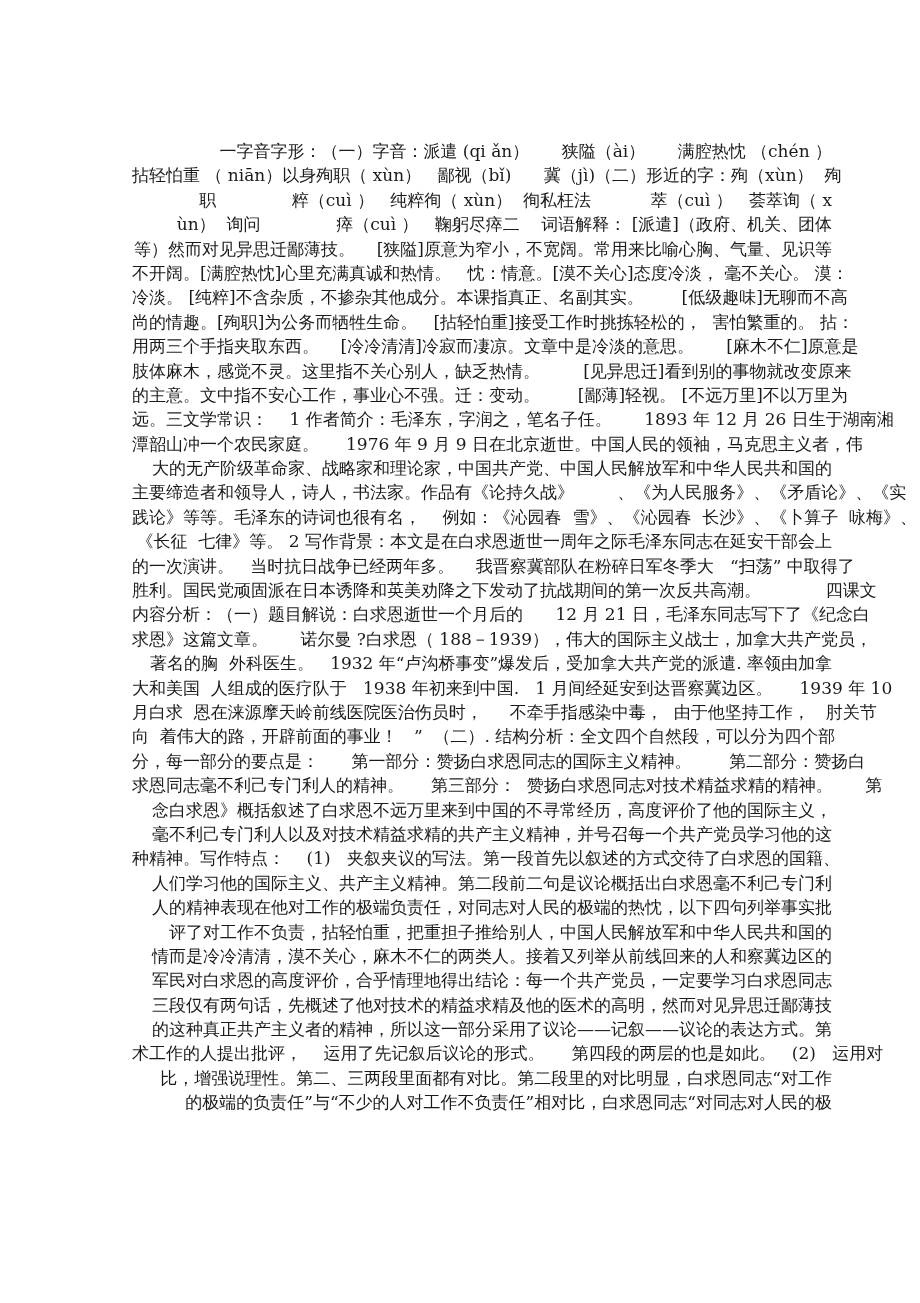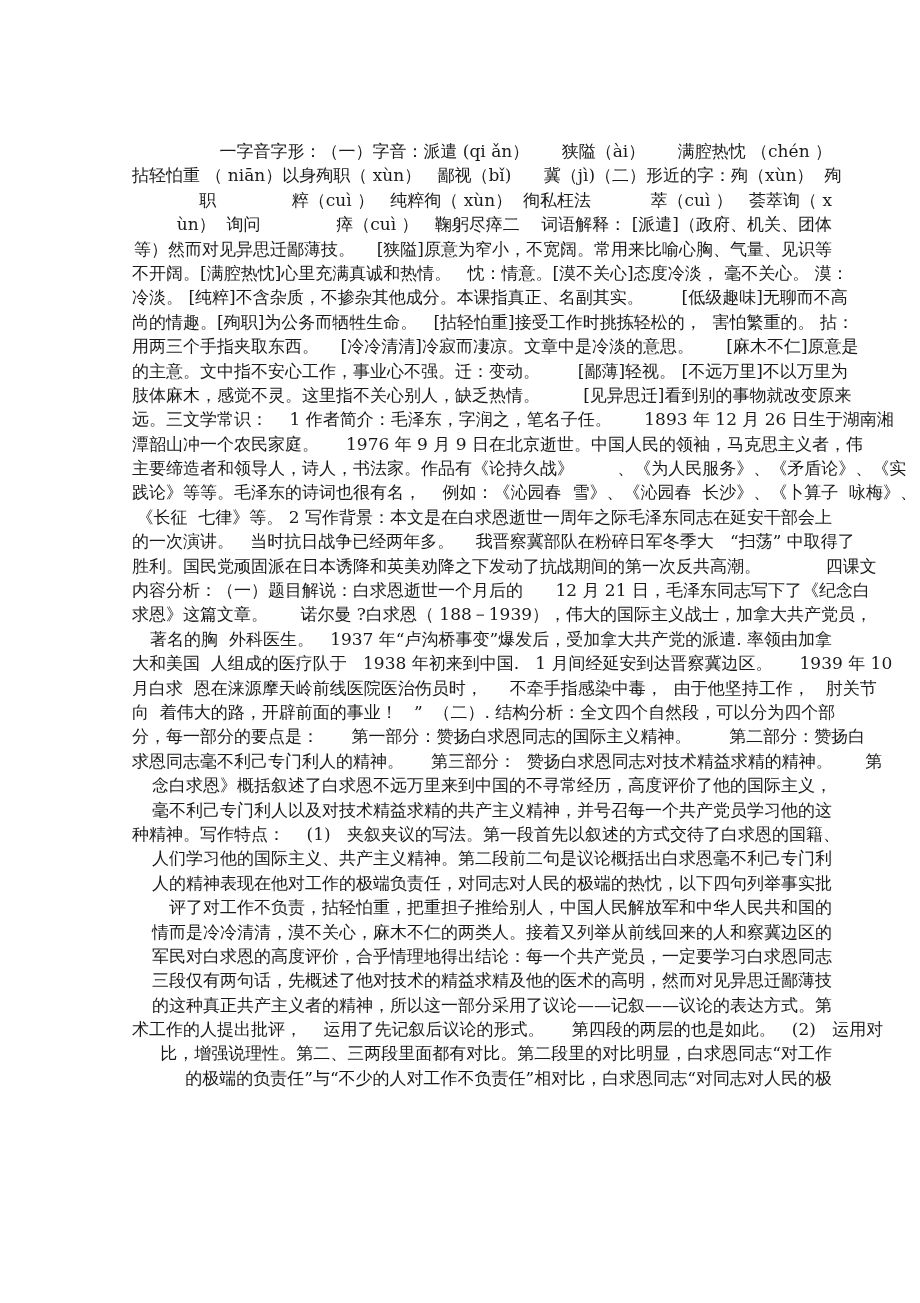--- a/index.html
+++ b/index.html
@@ -41,32 +41,33 @@
   <div class="textblock">
     <div class="line">一字音字形：（一）字音：派遣 (qi ǎn）      狭隘（ài）      满腔热忱 （chén ）</div>
     <div class="line">拈轻怕重 （ niān）以身殉职（ xùn）   鄙视（bǐ)      冀（jì)（二）形近的字：殉（xùn）  殉</div>
     <div class="line">职              粹（cuì ）   纯粹徇（ xùn）  徇私枉法           萃（cuì ）   荟萃询（ x</div>
     <div class="line">ùn）  询问              瘁（cuì ）   鞠躬尽瘁二    词语解释： [派遣]（政府、机关、团体</div>
     <div class="line">等）然而对见异思迁鄙薄技。    [狭隘]原意为窄小，不宽阔。常用来比喻心胸、气量、见识等</div>
     <div class="line">不开阔。[满腔热忱]心里充满真诚和热情。   忱：情意。[漠不关心]态度冷淡， 毫不关心。 漠：</div>
     <div class="line">冷淡。 [纯粹]不含杂质，不掺杂其他成分。本课指真正、名副其实。       [低级趣味]无聊而不高</div>
     <div class="line">尚的情趣。[殉职]为公务而牺牲生命。   [拈轻怕重]接受工作时挑拣轻松的，  害怕繁重的。 拈：</div>
     <div class="line">用两三个手指夹取东西。    [冷冷清清]冷寂而凄凉。文章中是冷淡的意思。      [麻木不仁]原意是</div>
+    <div class="line">肢体麻木，感觉不灵。这里指不关心别人，缺乏热情。        [见异思迁]看到别的事物就改变原来</div>
     <div class="line">的主意。文中指不安心工作，事业心不强。迁：变动。       [鄙薄]轻视。 [不远万里]不以万里为</div>
-    <div class="line">肢体麻木，感觉不灵。这里指不关心别人，缺乏热情。        [见异思迁]看到别的事物就改变原来</div>
     <div class="line">远。三文学常识：    1 作者简介：毛泽东，字润之，笔名子任。      1893 年 12 月 26 日生于湖南湘</div>
     <div class="line">潭韶山冲一个农民家庭。     1976 年 9 月 9 日在北京逝世。中国人民的领袖，马克思主义者，伟</div>
+    <div class="line">大的无产阶级革命家、战略家和理论家，中国共产党、中国人民解放军和中华人民共和国的</div>
     <div class="line">主要缔造者和领导人，诗人，书法家。作品有《论持久战》        、《为人民服务》、《矛盾论》、《实</div>
     <div class="line">践论》等等。毛泽东的诗词也很有名，    例如：《沁园春  雪》、《沁园春  长沙》、《卜算子  咏梅》、</div>
     <div class="line">《长征  七律》等。 2 写作背景：本文是在白求恩逝世一周年之际毛泽东同志在延安干部会上</div>
     <div class="line">的一次演讲。   当时抗日战争已经两年多。    我晋察冀部队在粉碎日军冬季大   “扫荡” 中取得了</div>
     <div class="line">胜利。国民党顽固派在日本诱降和英美劝降之下发动了抗战期间的第一次反共高潮。            四课文</div>
     <div class="line">内容分析：（一）题目解说：白求恩逝世一个月后的      12 月 21 日，毛泽东同志写下了《纪念白</div>
     <div class="line">求恩》这篇文章。      诺尔曼 ?白求恩（ 188－1939），伟大的国际主义战士，加拿大共产党员，</div>
-    <div class="line">著名的胸  外科医生。   1937 年“卢沟桥事变”爆发后，受加拿大共产党的派遣. 率领由加拿</div>
+    <div class="line">著名的胸  外科医生。   1932 年“卢沟桥事变”爆发后，受加拿大共产党的派遣. 率领由加拿</div>
     <div class="line">大和美国  人组成的医疗队于   1938 年初来到中国.   1 月间经延安到达晋察冀边区。     1939 年 10</div>
     <div class="line">月白求  恩在涞源摩天岭前线医院医治伤员时，     不牵手指感染中毒，  由于他坚持工作，   肘关节</div>
     <div class="line">向  着伟大的路，开辟前面的事业！   ”  （二）. 结构分析：全文四个自然段，可以分为四个部</div>
     <div class="line">分，每一部分的要点是：      第一部分：赞扬白求恩同志的国际主义精神。       第二部分：赞扬白</div>
     <div class="line">求恩同志毫不利己专门利人的精神。     第三部分：  赞扬白求恩同志对技术精益求精的精神。      第</div>
     <div class="line">念白求恩》概括叙述了白求恩不远万里来到中国的不寻常经历，高度评价了他的国际主义，</div>
     <div class="line">毫不利己专门利人以及对技术精益求精的共产主义精神，并号召每一个共产党员学习他的这</div>
     <div class="line">种精神。写作特点：    (1)   夹叙夹议的写法。第一段首先以叙述的方式交待了白求恩的国籍、</div>
     <div class="line">人们学习他的国际主义、共产主义精神。第二段前二句是议论概括出白求恩毫不利己专门利</div>
     <div class="line">人的精神表现在他对工作的极端负责任，对同志对人民的极端的热忱，以下四句列举事实批</div>

